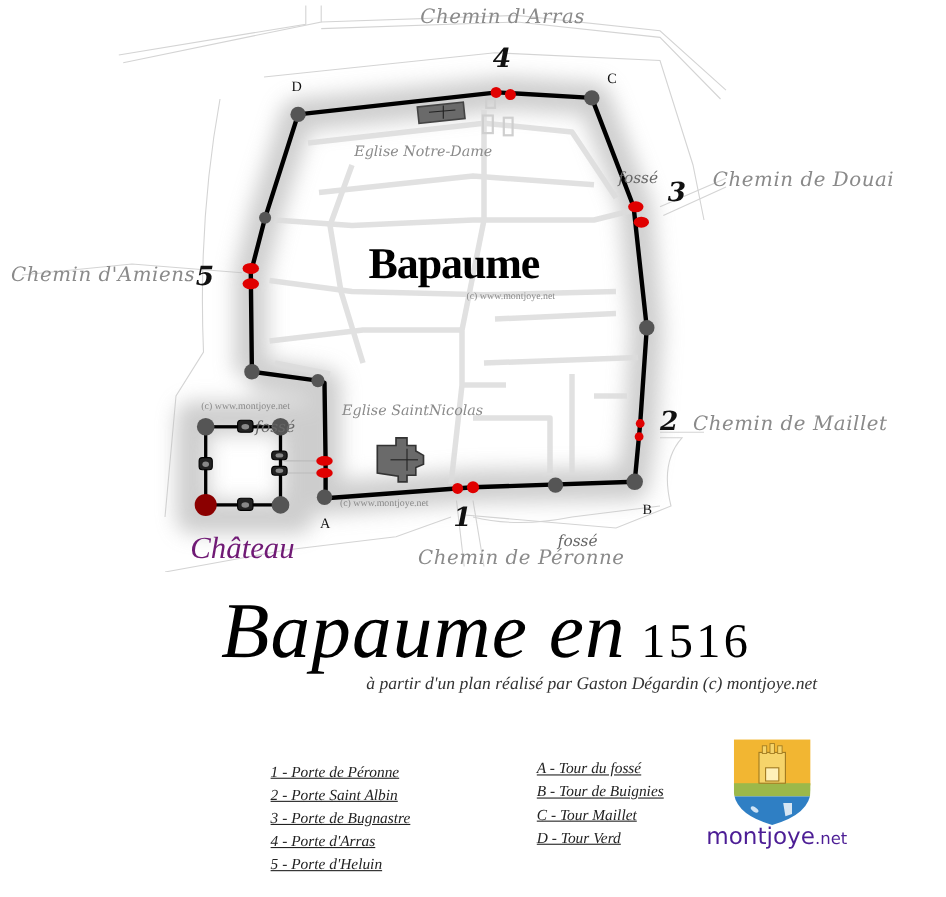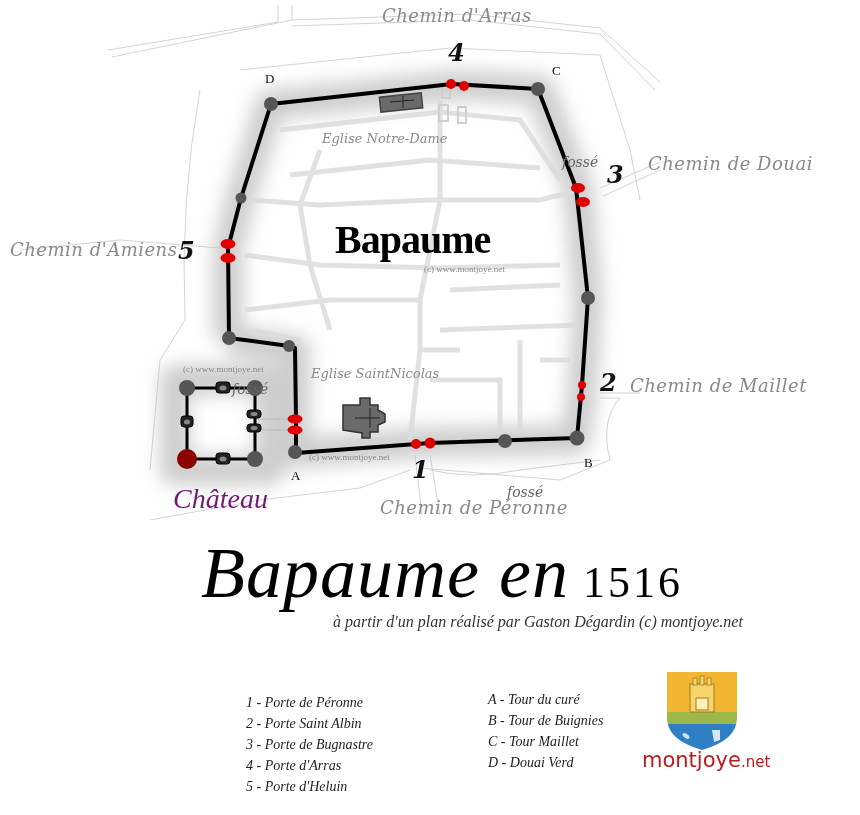--- a/index.html
+++ b/index.html
@@ -10,25 +10,25 @@
   .fosse { position: absolute; font-family: "DejaVu Serif", serif; font-style: italic; color: #666; font-size: 14px; margin-top: 32px; }
   .gate-num { position: absolute; font-family: "DejaVu Serif", serif; font-weight: bold; font-style: italic; color: #111; font-size: 24px; }
   .tower-letter { position: absolute; font-family: "Liberation Serif", serif; color: #111; font-size: 13px; }
   .copyright { position: absolute; font-family: "Liberation Serif", serif; color: #888; font-size: 9px; white-space: nowrap; }
   .town-name { position: absolute; font-family: "Liberation Serif", serif; font-weight: bold; color: #000; font-size: 40px; letter-spacing: -1px; }
   .chateau-name { position: absolute; font-family: "Liberation Serif", serif; font-style: italic; color: #701a75; font-size: 28px; }
   #title { position: absolute; left: 185px; top: 532px; font-family: "Liberation Serif", serif; font-style: italic; color: #000; font-size: 72px; white-space: nowrap; letter-spacing: 1px; margin-left: 16px; }
   #title .year { font-size: 44px; letter-spacing: 3px; font-style: normal; font-variant: small-caps; margin-left: 14px; }
   #subtitle { position: absolute; left: 333px; top: 613px; font-family: "Liberation Serif", serif; font-style: italic; color: #333; font-size: 16px; white-space: nowrap; }
   .legend { position: absolute; font-family: "Liberation Serif", serif; font-style: italic; color: #222; font-size: 14px; line-height: 21px; }
-  .legend div { white-space: nowrap; }
+  .legend div { white-space: nowrap; text-decoration: underline; }
   #legend-gates { left: 246px; top: 692px; }
   #legend-towers { left: 488px; top: 689px; }
   #logo { position: absolute; left: 640px; top: 670px; width: 130px; height: 105px; }
-  #logo-text { position: absolute; left: 642px; top: 748px; font-family: "DejaVu Sans", sans-serif; font-size: 21px; color: #b91c1c; white-space: nowrap; }
+  #logo-text { position: absolute; left: 642px; top: 748px; font-family: "DejaVu Sans", sans-serif; font-size: 21px; color: #4c1d95; white-space: nowrap; }
   #logo-text .tld { font-size: 15px; }
 </style>
 </head>
 <body>
 
 <svg id="map" viewBox="0 0 860 520" xmlns="http://www.w3.org/2000/svg">
   <defs>
     <filter id="blur8" x="-20%" y="-20%" width="140%" height="140%">
         <feGaussianBlur stdDeviation="9"></feGaussianBlur>
       </filter>
@@ -200,24 +200,24 @@
 <div id="subtitle">à partir d'un plan réalisé par Gaston Dégardin (c) montjoye.net</div>
 
 <div id="legend-gates" class="legend">
   <div>1 - Porte de Péronne</div>
   <div>2 - Porte Saint Albin</div>
   <div>3 - Porte de Bugnastre</div>
   <div>4 - Porte d'Arras</div>
   <div>5 - Porte d'Heluin</div>
 </div>
 <div id="legend-towers" class="legend">
-  <div>A - Tour du curé</div>
+  <div>A - Tour du fossé</div>
   <div>B - Tour de Buignies</div>
   <div>C - Tour Maillet</div>
-  <div>D - Douai Verd</div>
+  <div>D - Tour Verd</div>
 </div>
 
 <svg id="logo" viewBox="0 0 130 105" xmlns="http://www.w3.org/2000/svg">
   <defs>
     <clipPath id="shield">
         <path d="M27,2 L97,2 L97,48 Q97,70 62,80 Q27,70 27,48 Z"></path>
       </clipPath>
   </defs>
   <g clip-path="url(#shield)">
     <rect x="27" y="2" width="70" height="42" fill="#f2b632"></rect>

